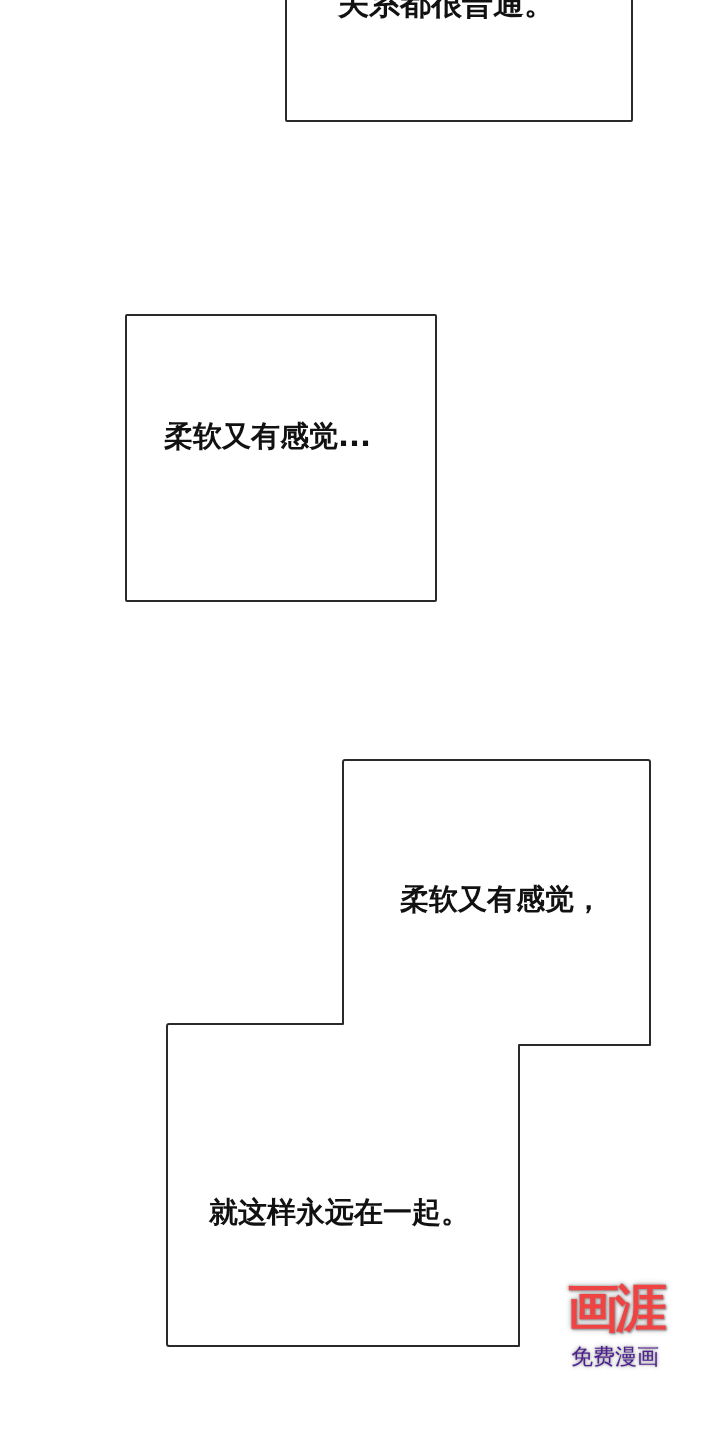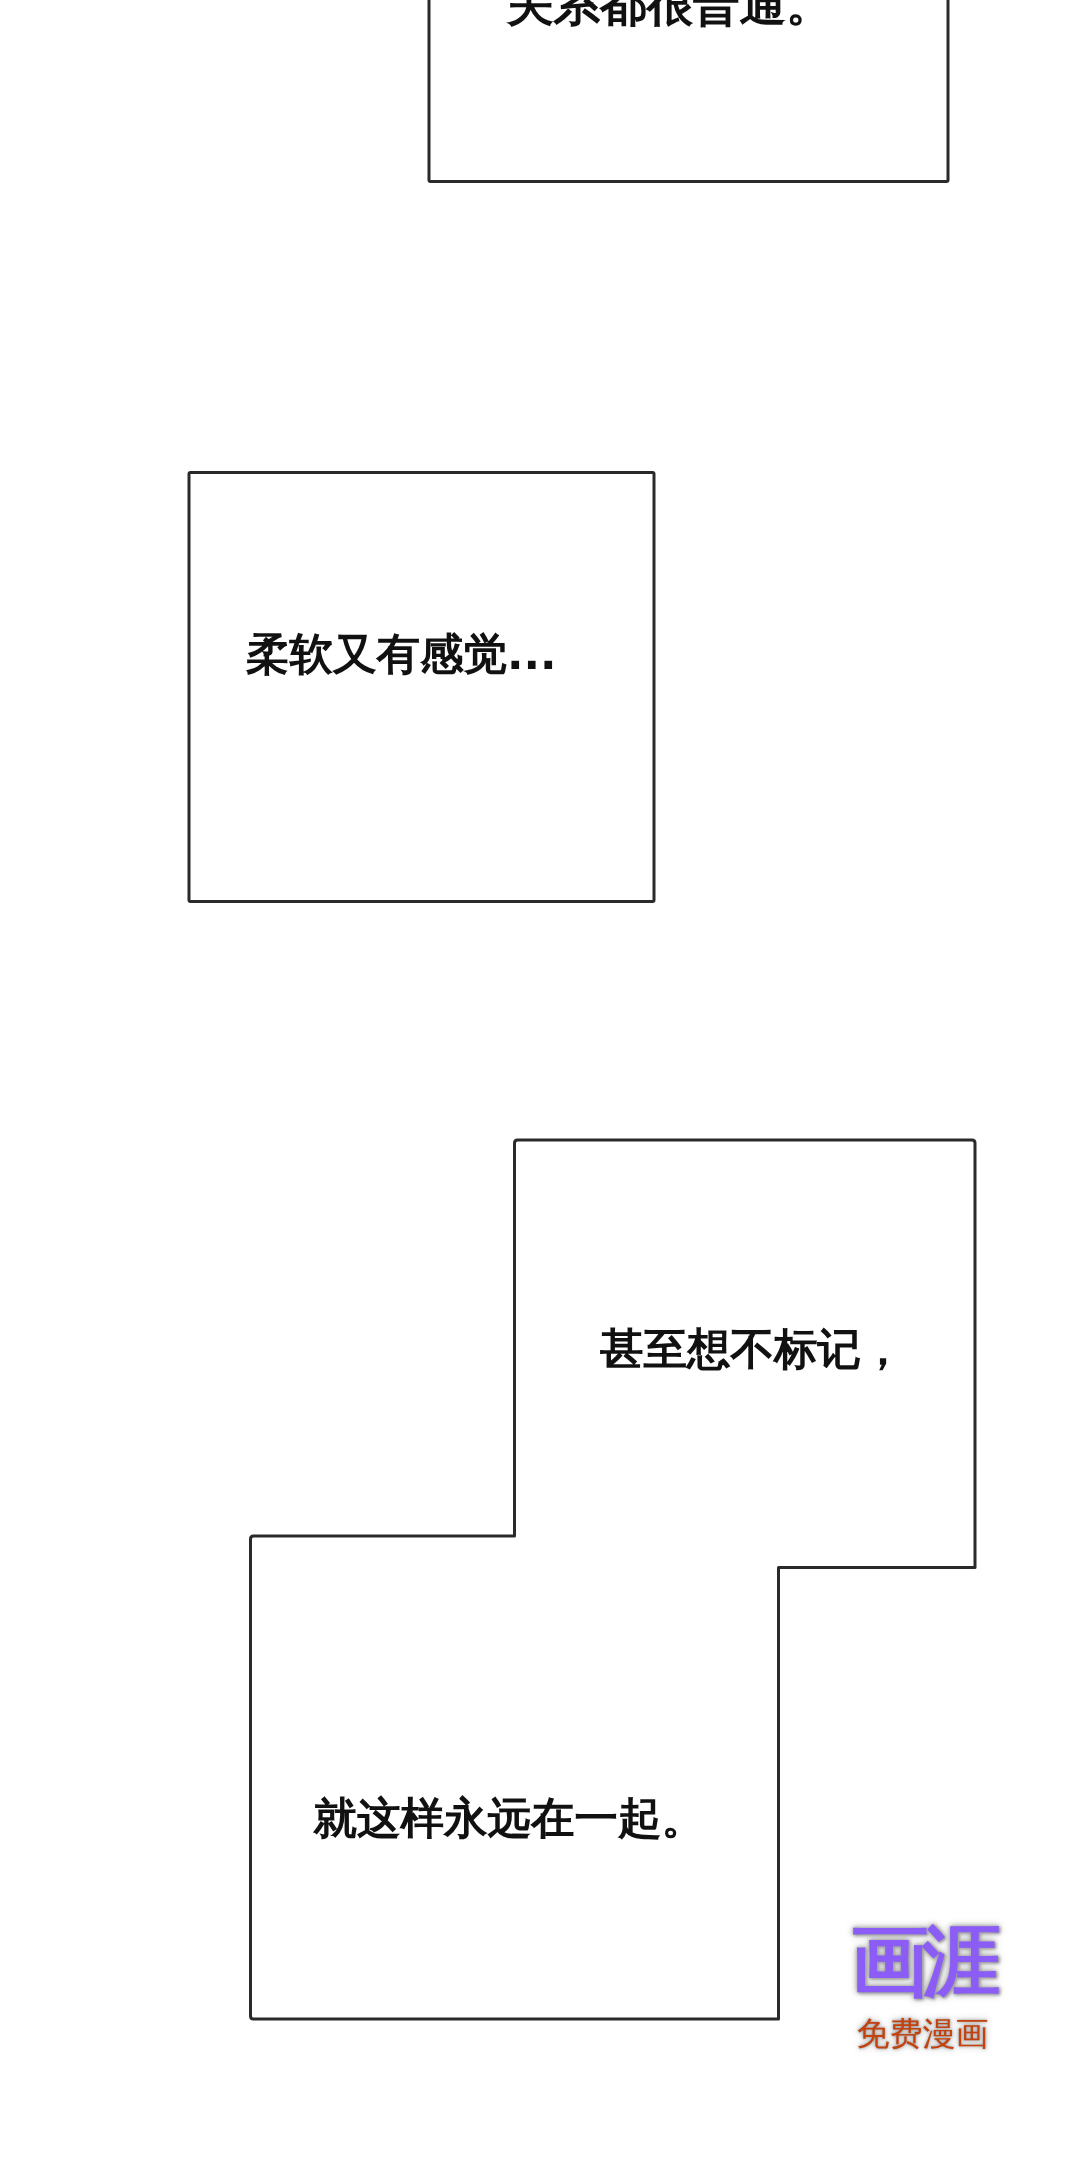--- a/index.html
+++ b/index.html
@@ -44,51 +44,51 @@
     top: 1280px;
     width: 128px;
     height: 100px;
   }
   .wm-logo {
     position: absolute;
     left: 4px;
     top: 2px;
     font-size: 52px;
     font-weight: bold;
-    color: #8b5cf6;
+    color: #ef4444;
     letter-spacing: -4px;
     line-height: 1;
     text-shadow: 0 0 3px #9a9a9a, 0 0 6px #b5b5b5, 1px 1px 2px #888888;
   }
   .wm-sub {
     position: absolute;
     left: 8px;
     top: 66px;
     font-size: 22px;
-    color: #c2410c;
+    color: #4c1d95;
     line-height: 1;
     letter-spacing: 0px;
     text-shadow: 0 0 2px #8a8a8a, 0 0 5px #aaaaaa;
   }
 </style>
 </head>
 <body>
 
 <div class="panel" style="left:285px; top:-20px; width:348px; height:142px;">
 </div>
 <div class="caption" style="left:338px; top:-12px; font-size:31px;">关系都很普通。</div>
 
 <div class="panel" style="left:125px; top:314px; width:312px; height:288px;">
 </div>
 <div class="caption" style="left:164px; top:422px;">柔软又有感觉...</div>
 
 <svg class="step-outline" viewBox="0 0 720 1440" xmlns="http://www.w3.org/2000/svg">
   <path d="M343,1024 L343,762 Q343,760 345,760 L648,760 Q650,760 650,762 L650,1045 L519,1045 L519,1346 L169,1346 Q167,1346 167,1344 L167,1026 Q167,1024 169,1024 Z" fill="#ffffff" stroke="#2a2a2a" stroke-width="2" stroke-linejoin="round"></path>
 </svg>
 
-<div class="caption" style="left:400px; top:885px;">甚至想不标记，</div>
+<div class="caption" style="left:400px; top:885px;">柔软又有感觉，</div>
 
 <div class="caption" style="left:209px; top:1198px;">就这样永远在一起。</div>
 
 <div class="watermark">
   <div class="wm-logo">画涯</div>
   <div class="wm-sub">免费漫画</div>
 </div>
 
 </body></html>

